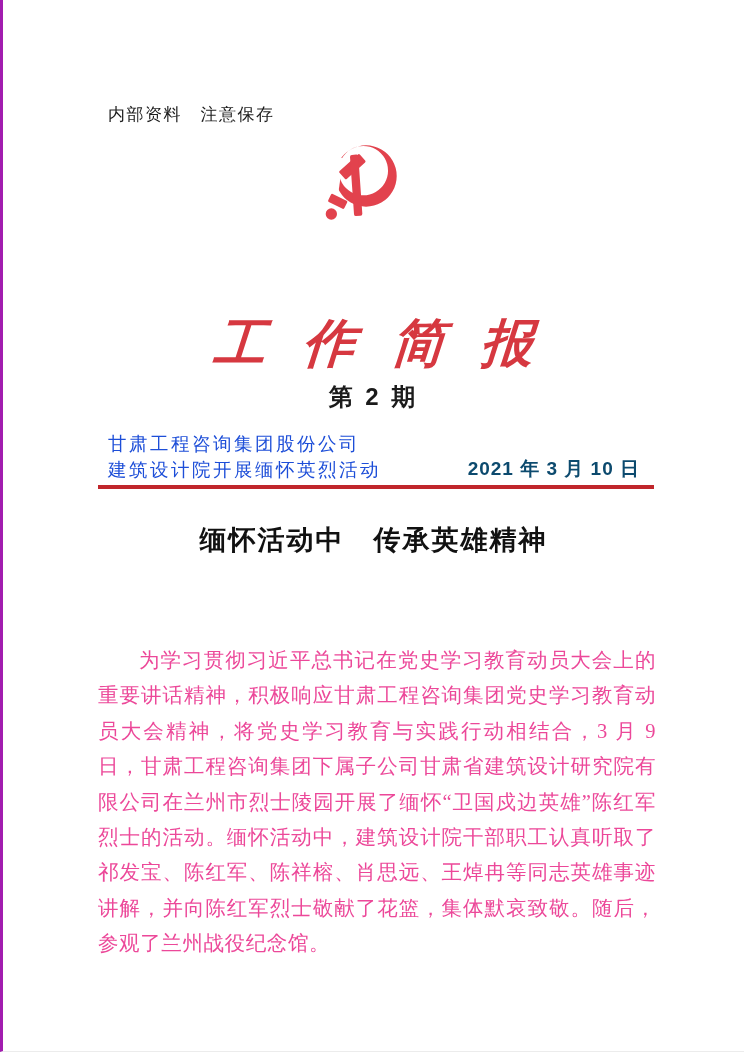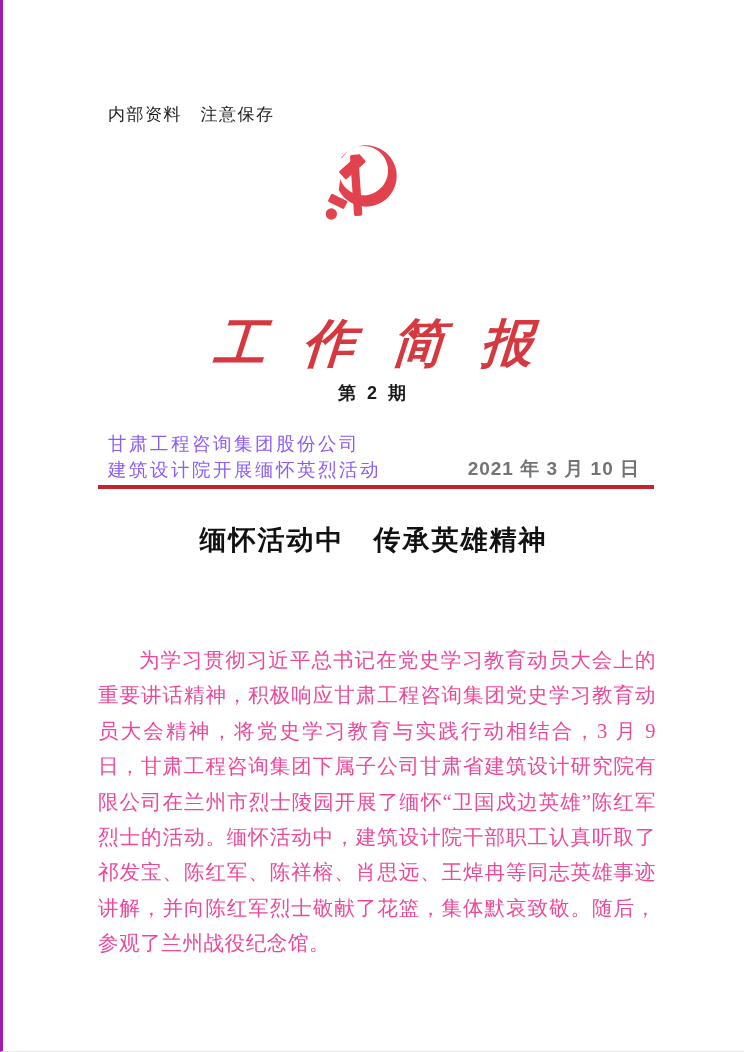--- a/index.html
+++ b/index.html
@@ -69,45 +69,45 @@
   }
 
   .issue {
     position: absolute;
     left: 0;
     right: 0;
     top: 381px;
     text-align: center;
     font-family: "Liberation Sans", sans-serif;
     font-weight: bold;
-    font-size: 18px;
+    font-size: 24px;
     letter-spacing: 3px;
     color: #1b1b1b;
   }
 
   .publisher {
     position: absolute;
     left: 105px;
     top: 431px;
     font-family: "Liberation Serif", serif;
     font-size: 18.5px;
     line-height: 26px;
     letter-spacing: 2.5px;
-    color: #8b5cf6;
+    color: #1d4ed8;
   }
 
   .date {
     position: absolute;
     right: 104px;
     top: 456px;
     font-family: "Liberation Sans", sans-serif;
     font-weight: 600;
     font-size: 19px;
     letter-spacing: 1px;
-    color: #737373;
+    color: #0c4a6e;
   }
 
   .red-rule {
     position: absolute;
     left: 95px;
     top: 485px;
     width: 556px;
     height: 4px;
     background: #c0262b;
   }

